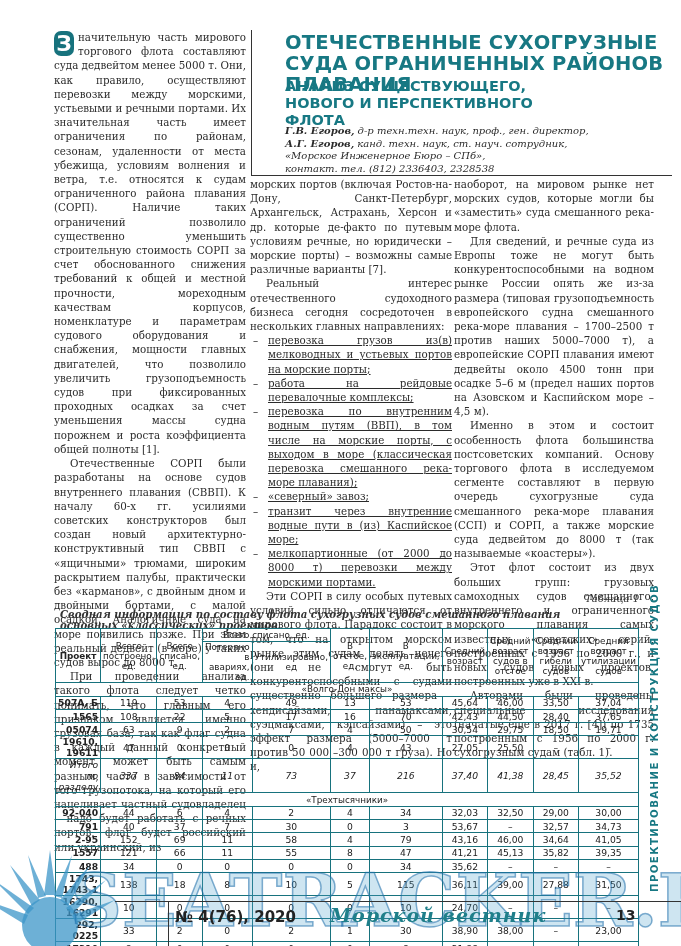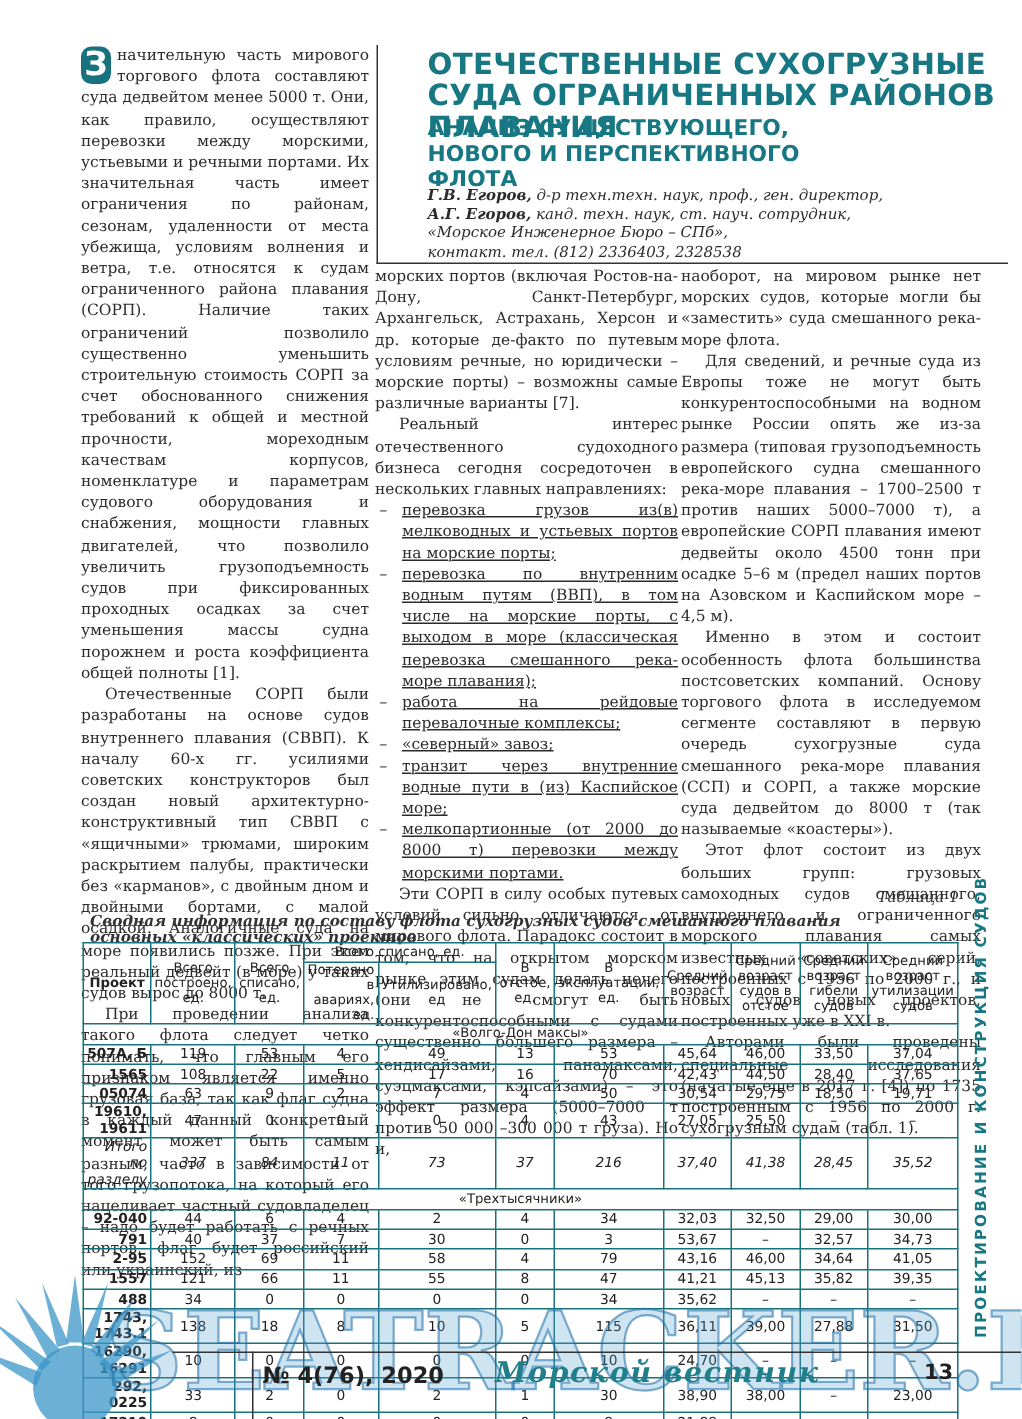--- a/index.html
+++ b/index.html
@@ -74,22 +74,22 @@
     <div>«Морское Инженерное Бюро – СПб»,</div>
     <div>контакт. тел. (812) 2336403, 2328538</div>
   </div>
 </div>
 
 <div id="col2" class="col">
   <p>морских портов (включая Ростов-на-Дону, Санкт-Петербург, Архангельск, Астрахань, Херсон и др. которые де-факто по путевым условиям речные, но юридически – морские порты) – возможны самые различные варианты [7].</p>
   <p class="ind">Реальный интерес отечественного судоходного бизнеса сегодня сосредоточен в нескольких главных направлениях:</p>
   <ul class="dash-list">
     <li>перевозка грузов из(в) мелководных и устьевых портов на морские порты;</li>
+    <li>работа на рейдовые перевалочные комплексы;</li>
     <li>перевозка по внутренним водным путям (ВВП), в том числе на  морские порты, с выходом в море (классическая перевозка смешанного река-море плавания);</li>
-    <li>работа на рейдовые перевалочные комплексы;</li>
     <li>«северный» завоз;</li>
     <li>транзит через внутренние водные пути в (из) Каспийское море;</li>
     <li>мелкопартионные (от 2000 до 8000 т) перевозки между морскими портами.</li>
   </ul>
   <p class="ind">Эти СОРП в силу особых путевых условий сильно отличаются от мирового флота. Парадокс состоит в том, что на открытом морском рынке этим судам делать нечего (они не смогут быть конкурентоспособными с судами существенно большего размера – хендисайзами, панамаксами, суэцмаксами, кэпсайзами) – это эффект размера (5000–7000 т против 50 000 –300  000 т груза). Но и,</p>
 </div>
 
 <div id="col3" class="col">
   <p>наоборот, на мировом рынке нет морских судов, которые могли бы «заместить» суда смешанного река-море флота.</p>
   <p class="ind">Для сведений, и речные суда из Европы тоже не могут быть конкурентоспособными на водном рынке России опять же из-за размера (типовая грузоподъемность европейского судна смешанного река-море плавания – 1700–2500 т против наших 5000–7000 т), а европейские СОРП плавания имеют дедвейты около 4500 тонн при осадке 5–6 м (предел наших портов на Азовском и Каспийском море – 4,5 м).</p>

